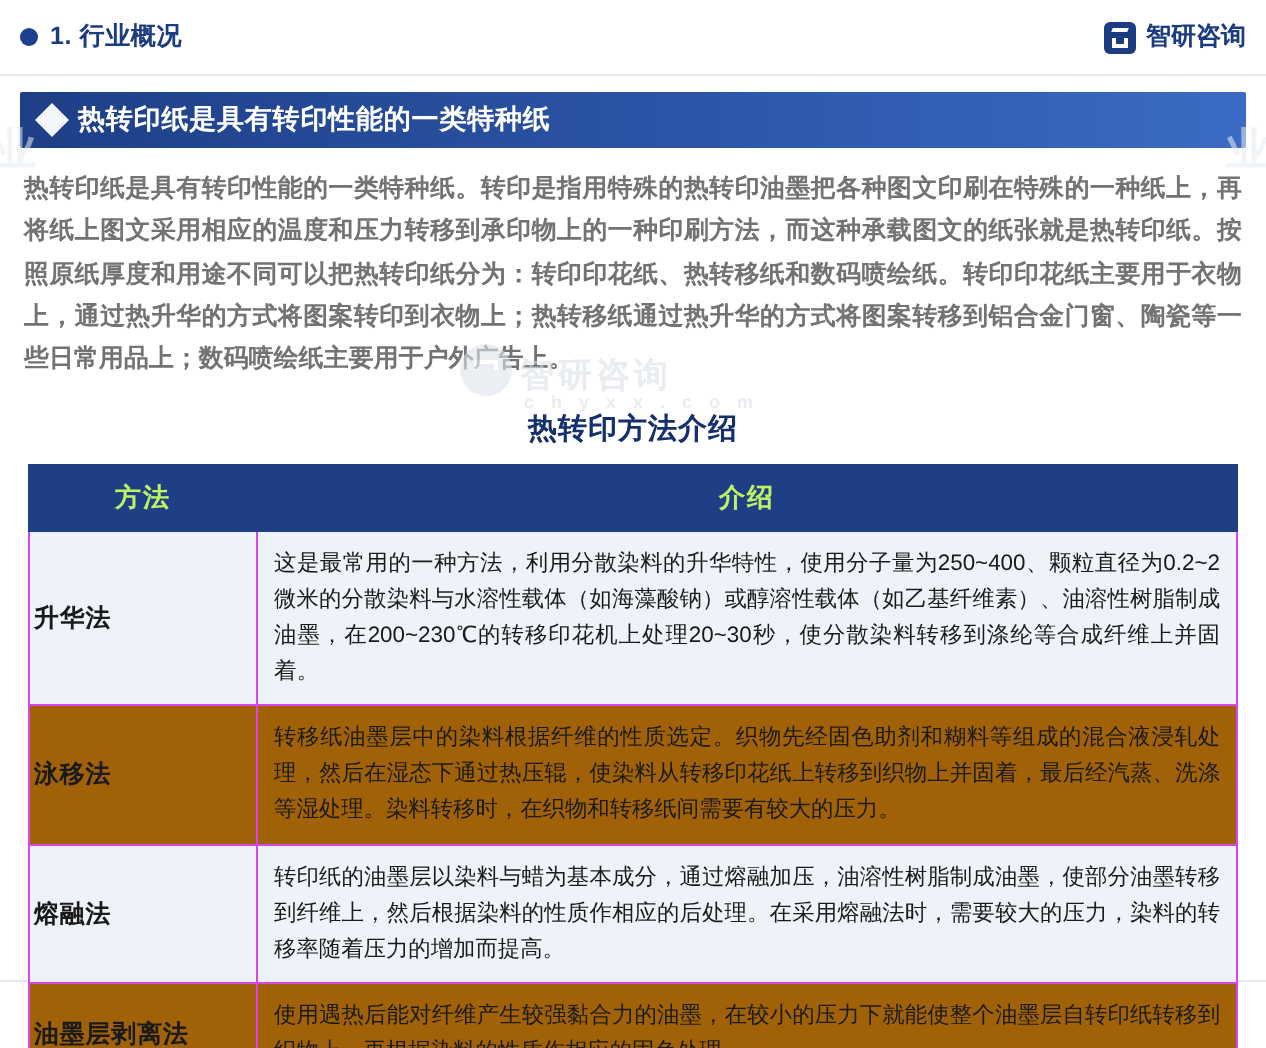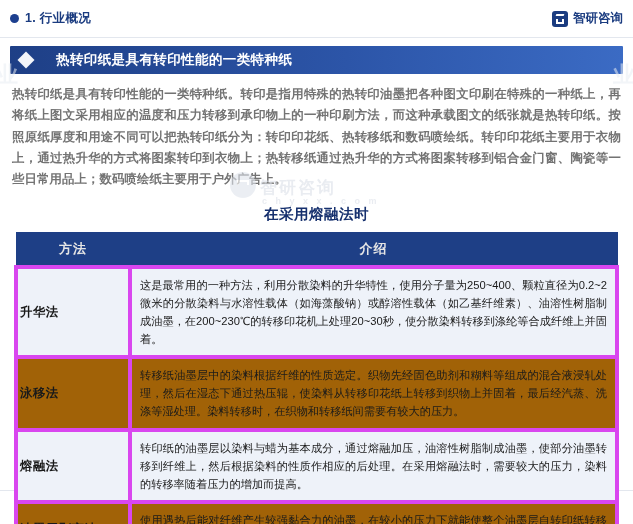--- a/index.html
+++ b/index.html
@@ -82,21 +82,21 @@
     color: #1b3c80;
   }
 
   
   .section-bar {
     margin: 8px 10px 0 10px;
     height: 28px;
     background: linear-gradient(to right, #1e3f86 0%, #2c55a8 55%, #3b6bc4 100%);
     display: flex;
     align-items: center;
-    gap: 24px;
+    gap: 7px;
     padding: 0 10px;
     box-sizing: border-box;
     border-radius: 1px;
   }
   .diamond-icon {
     width: 12px;
     height: 12px;
     background: #ffffff;
     transform: rotate(45deg);
     flex: 0 0 auto;
@@ -138,30 +138,30 @@
     position: relative;
     z-index: 2;
   }
   table.info-table {
     width: 100%;
     border-collapse: collapse;
     table-layout: fixed;
   }
   table.info-table th {
     background: #1e3f86;
-    color: #e5e5e5;
+    color: #bef264;
     font-size: 13px;
     font-weight: bold;
     padding: 7px 4px;
     border: 1px solid #1e3f86;
     letter-spacing: 1px;
   }
   table.info-table th.col-method { width: 105px; }
   table.info-table td {
-    border: 4px solid #d946ef;
+    border: 1px solid #d946ef;
     font-size: 11.2px;
     line-height: 1.62;
     color: #1a1a1a;
     padding: 7px 8px;
     vertical-align: middle;
     text-align: justify;
   }
   table.info-table td.method {
     font-weight: bold;
     font-size: 12.4px;
@@ -261,21 +261,21 @@
   </div>
 </div>
 
 <div class="section-bar">
   <span class="diamond-icon"></span>
   <span class="section-title">热转印纸是具有转印性能的一类特种纸</span>
 </div>
 
 <p class="para">热转印纸是具有转印性能的一类特种纸。转印是指用特殊的热转印油墨把各种图文印刷在特殊的一种纸上，再将纸上图文采用相应的温度和压力转移到承印物上的一种印刷方法，而这种承载图文的纸张就是热转印纸。按照原纸厚度和用途不同可以把热转印纸分为：转印印花纸、热转移纸和数码喷绘纸。转印印花纸主要用于衣物上，通过热升华的方式将图案转印到衣物上；热转移纸通过热升华的方式将图案转移到铝合金门窗、陶瓷等一些日常用品上；数码喷绘纸主要用于户外广告上。</p>
 
-<div class="table-title">在采用熔融法时</div>
+<div class="table-title">热转印方法介绍</div>
 
 <div class="table-wrap">
   <table class="info-table">
     <thead>
       <tr>
         <th class="col-method">方法</th>
         <th>介绍</th>
       </tr>
     </thead>
     <tbody>

